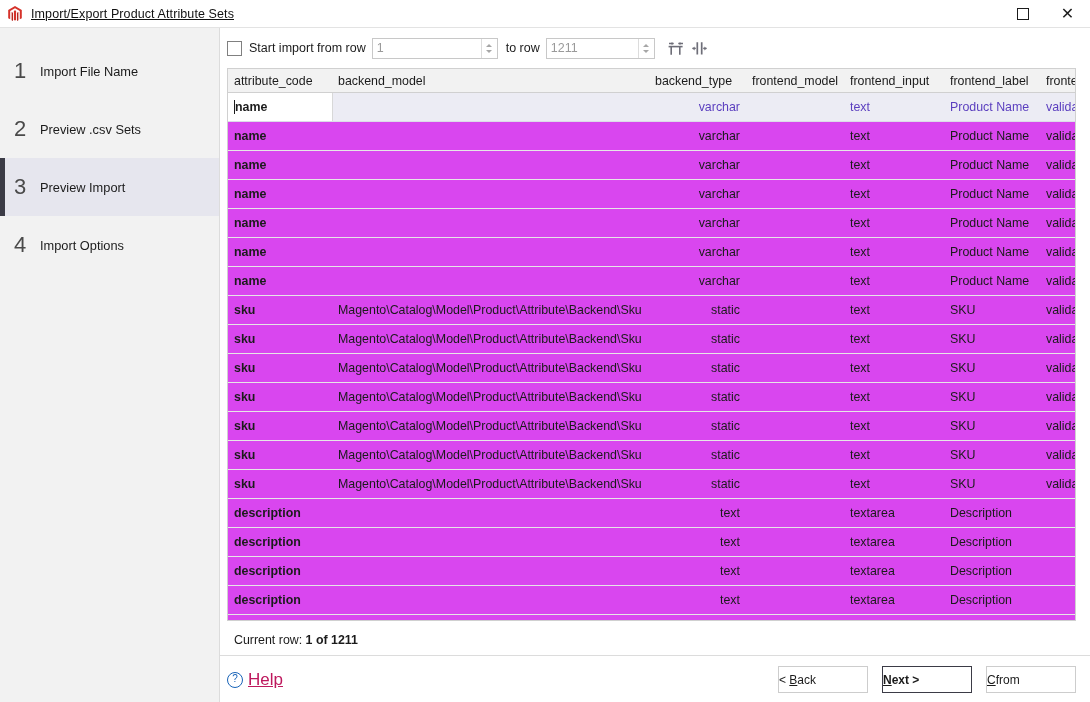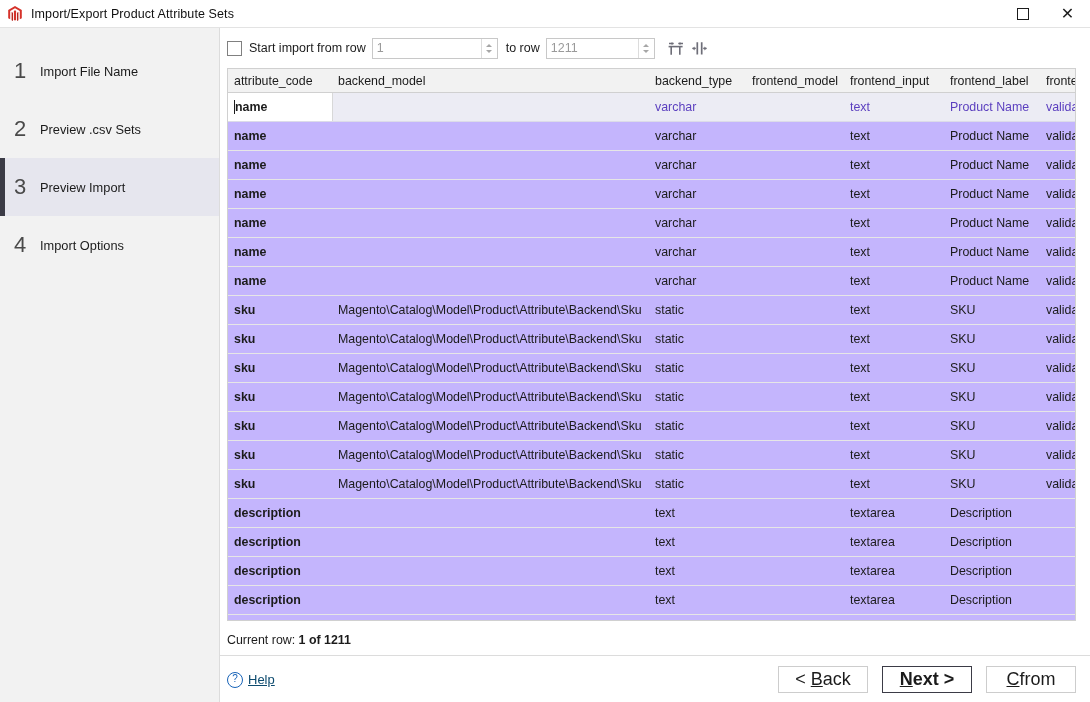--- a/index.html
+++ b/index.html
@@ -31,20 +31,21 @@
     height: 20px;
     margin-left: 5px;
     margin-right: 6px;
     flex: 0 0 auto;
     display: block;
   }
   #title-text {
     font-size: 12.5px;
     color: #111;
     letter-spacing: 0.1px;
+    text-decoration: underline;
   }
   .wincontrols {
     position: absolute;
     right: 0;
     top: 0;
     height: 27px;
     display: flex;
   }
   .winbtn {
     width: 45px;
@@ -188,21 +189,21 @@
   }
 
   
   #table-wrap {
     position: absolute;
     left: 7px;
     top: 40px;
     right: 14px;
     bottom: 82px;
     border: 1px solid #d0d0d0;
-    background: #c4b5fd;
+    background: #d946ef;
     overflow: hidden;
     box-sizing: border-box;
   }
   table.grid {
     border-collapse: collapse;
     table-layout: fixed;
     width: 1118px;
     font-size: 12.4px;
   }
   table.grid th {
@@ -244,30 +245,30 @@
     width: 1px;
     height: 14px;
     background: #1b1b1b;
     vertical-align: -3px;
     margin-right: 0px;
   }
 
   
   .c-attr  { width: 92px; font-weight: bold; }
   .c-bem   { width: 305px; }
-  .c-bty   { width: 85px; }
+  .c-bty   { width: 85px; text-align: right; }
   .c-fmo   { width: 86px; }
   .c-fin   { width: 88px; }
   .c-fla   { width: 84px; }
   .c-fcl   { width: 378px; }
 
   
   #statusbar {
     position: absolute;
-    left: 7px;
+    left: 14px;
     bottom: 56px;
     font-size: 12.4px;
     color: #1b1b1b;
   }
   #statusbar b { font-weight: 700; }
 
   
   #footer {
     position: absolute;
     left: 0; right: 0; bottom: 0;
@@ -289,41 +290,40 @@
     border: 1.4px solid #1763b8;
     color: #1763b8;
     font-size: 10px;
     line-height: 12px;
     text-align: center;
     margin-right: 5px;
     font-family: "Liberation Sans", sans-serif;
     flex: 0 0 auto;
   }
   #help-link .txt {
-    font-size: 13px;
-    color: #0c4a6e;
+    font-size: 17px;
+    color: #be185d;
     text-decoration: underline;
   }
   #footer-buttons {
     margin-left: auto;
     display: flex;
     gap: 14px;
     margin-right: 14px;
   }
   .btn {
     width: 90px;
     height: 27px;
     border: 1px solid #cdcdcd;
     background: #ffffff;
     font-family: "Liberation Sans", sans-serif;
-    font-size: 18px;
+    font-size: 12px;
     color: #1b1b1b;
     display: flex;
     align-items: center;
-    justify-content: center;
     cursor: default;
     box-sizing: border-box;
   }
   .btn.default { border: 1.6px solid #3b3b46; font-weight: bold; }
   .mn { text-decoration: underline; }
 </style>
 </head>
 <body>
 
 <div id="titlebar">

